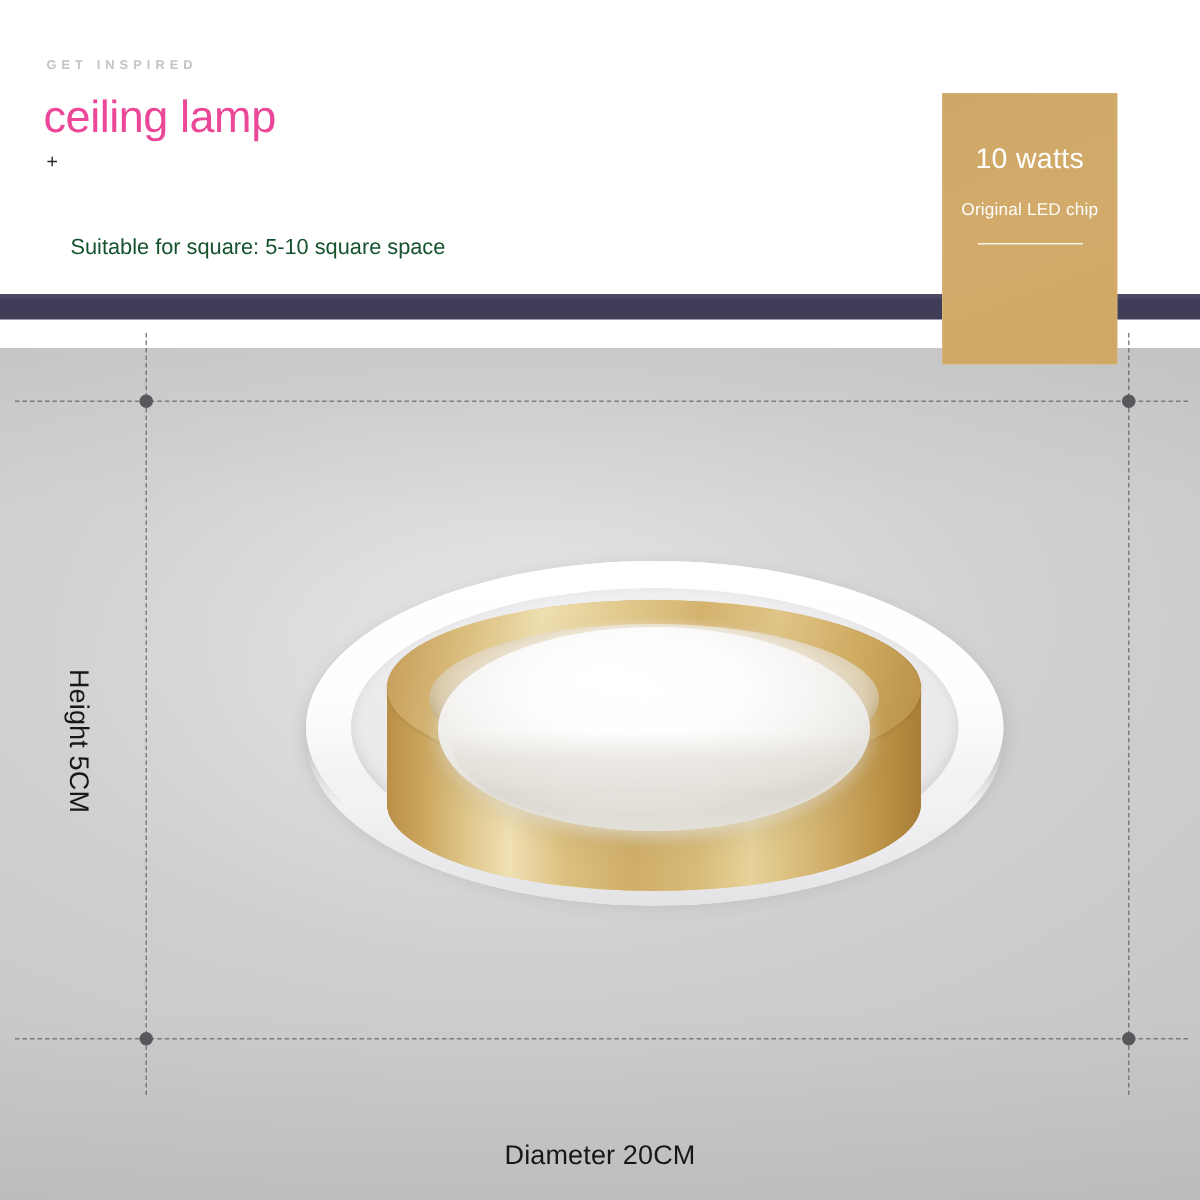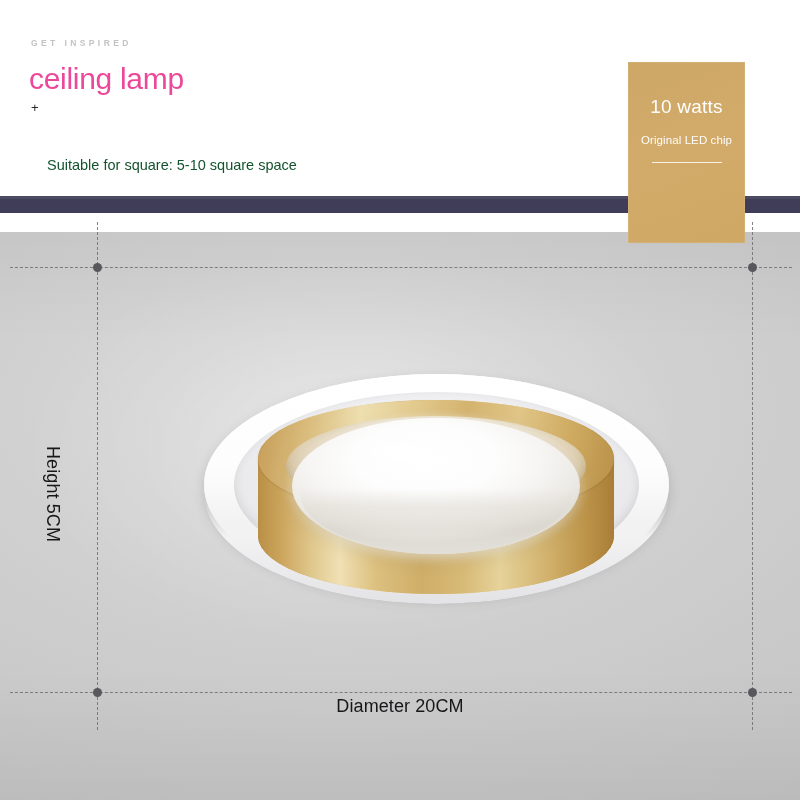--- a/index.html
+++ b/index.html
@@ -42,21 +42,21 @@
   .stage-vig{position:absolute;left:0;top:0;width:800px;height:588px;
          background:linear-gradient(180deg, rgba(0,0,0,0.045) 0%, rgba(0,0,0,0) 22%, rgba(0,0,0,0) 78%, rgba(0,0,0,0.05) 100%);}
 
   
   .guide-h{position:absolute;left:10px;width:782px;height:0;
      border-top:1.3px dashed #6e6e72;opacity:0.85;z-index:7;}
   .guide-v{position:absolute;top:222px;width:0;height:508px;
      border-left:1.3px dashed #6e6e72;opacity:0.85;z-index:7;}
   .dot{position:absolute;width:9px;height:9px;border-radius:50%;background:#58585c;z-index:8;}
 
-  .lbl-diameter{position:absolute;left:0;width:800px;top:696px;text-align:center;
+  .lbl-diameter{position:absolute;left:0;width:800px;top:760px;text-align:center;
       font-size:18px;color:#17171a;z-index:9;letter-spacing:0.1px;}
   .lbl-height{position:absolute;left:52px;top:494px;transform:translate(-50%,-50%) rotate(90deg);
       transform-origin:center center;font-size:18px;color:#17171a;z-index:9;
       white-space:nowrap;letter-spacing:0.1px;}
 
   
   .lamp{position:absolute;left:196px;top:144px;width:480px;height:280px;z-index:5;}
 
   
   .lamp-shadow{position:absolute;left:14px;top:52px;width:452px;height:210px;border-radius:50%;

